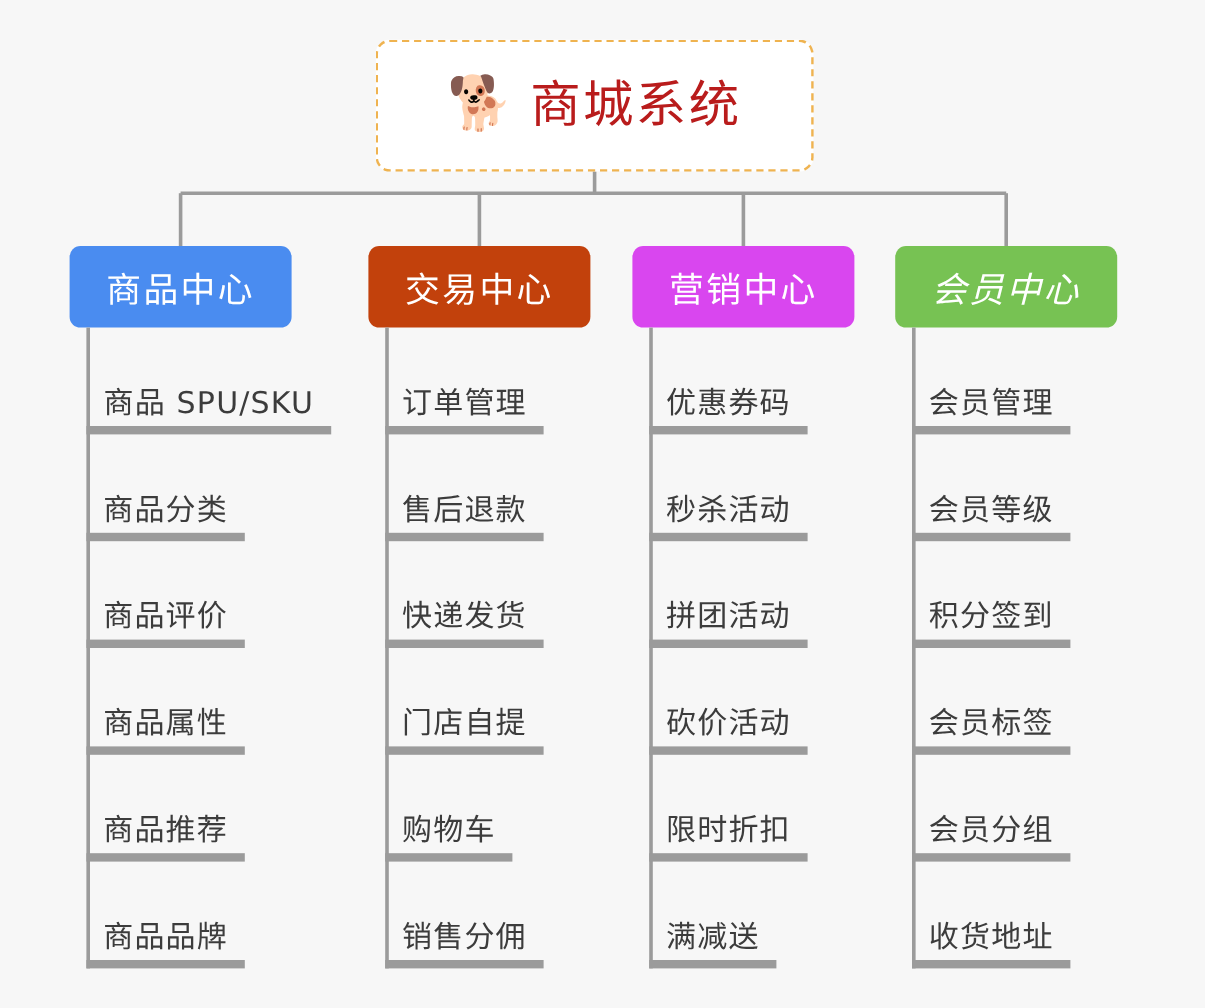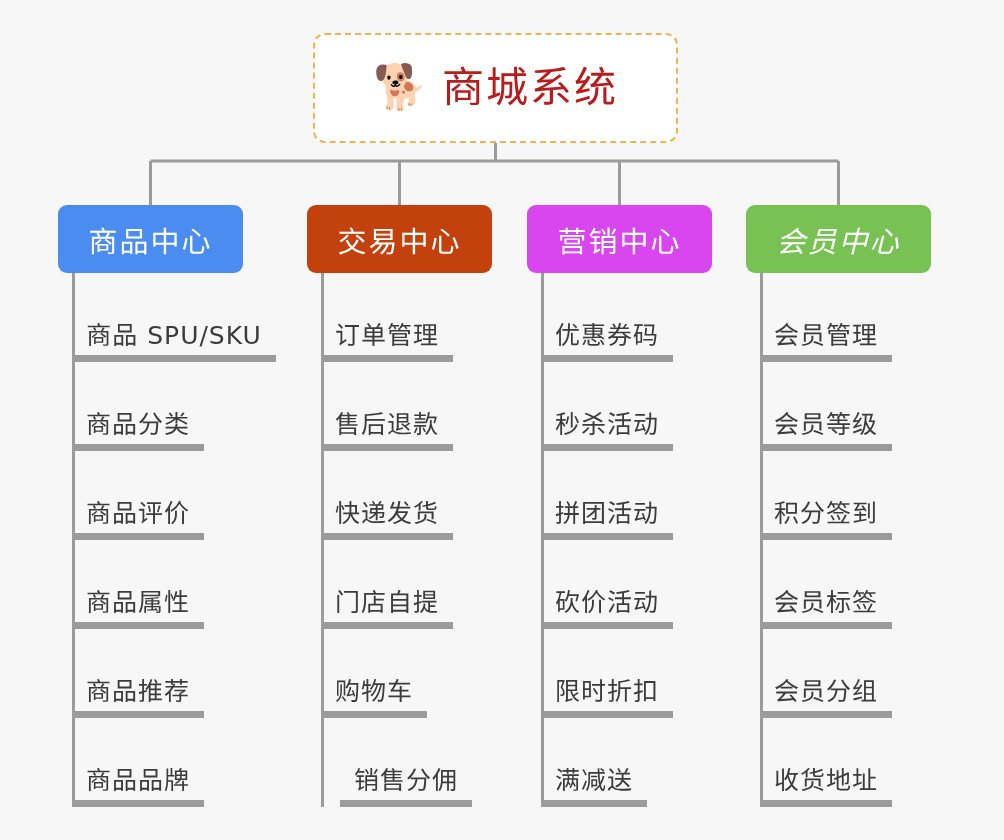--- a/index.html
+++ b/index.html
@@ -175,21 +175,21 @@
         </div>
         <div class="leaf-item" style="top: 178px; border-bottom-color: rgb(155, 155, 155); width: 132px;">
           <span class="leaf-label">快递发货</span>
         </div>
         <div class="leaf-item" style="top: 267px; border-bottom-color: rgb(155, 155, 155); width: 132px; justify-content: center;">
           <span class="leaf-label">门店自提</span>
         </div>
         <div class="leaf-item" style="top: 356px; border-bottom-color: rgb(155, 155, 155); width: 106px;">
           <span class="leaf-label">购物车</span>
         </div>
-        <div class="leaf-item" style="top: 445px; border-bottom-color: rgb(155, 155, 155); width: 132px; margin-left: 19px;">
+        <div class="leaf-item" style="top: 445px; border-bottom-color: rgb(155, 155, 155); width: 132px;">
           <span class="leaf-label">销售分佣</span>
         </div>
       </div>
       <div class="leaf-column" style="left: 541px;">
         <div class="leaf-spine" style="height: 534px; background: rgb(155, 155, 155);"></div>
         <div class="leaf-item" style="top: 0px; border-bottom-color: rgb(155, 155, 155); width: 132px;">
           <span class="leaf-label">优惠券码</span>
         </div>
         <div class="leaf-item" style="top: 89px; border-bottom-color: rgb(155, 155, 155); width: 132px;">
           <span class="leaf-label">秒杀活动</span>

